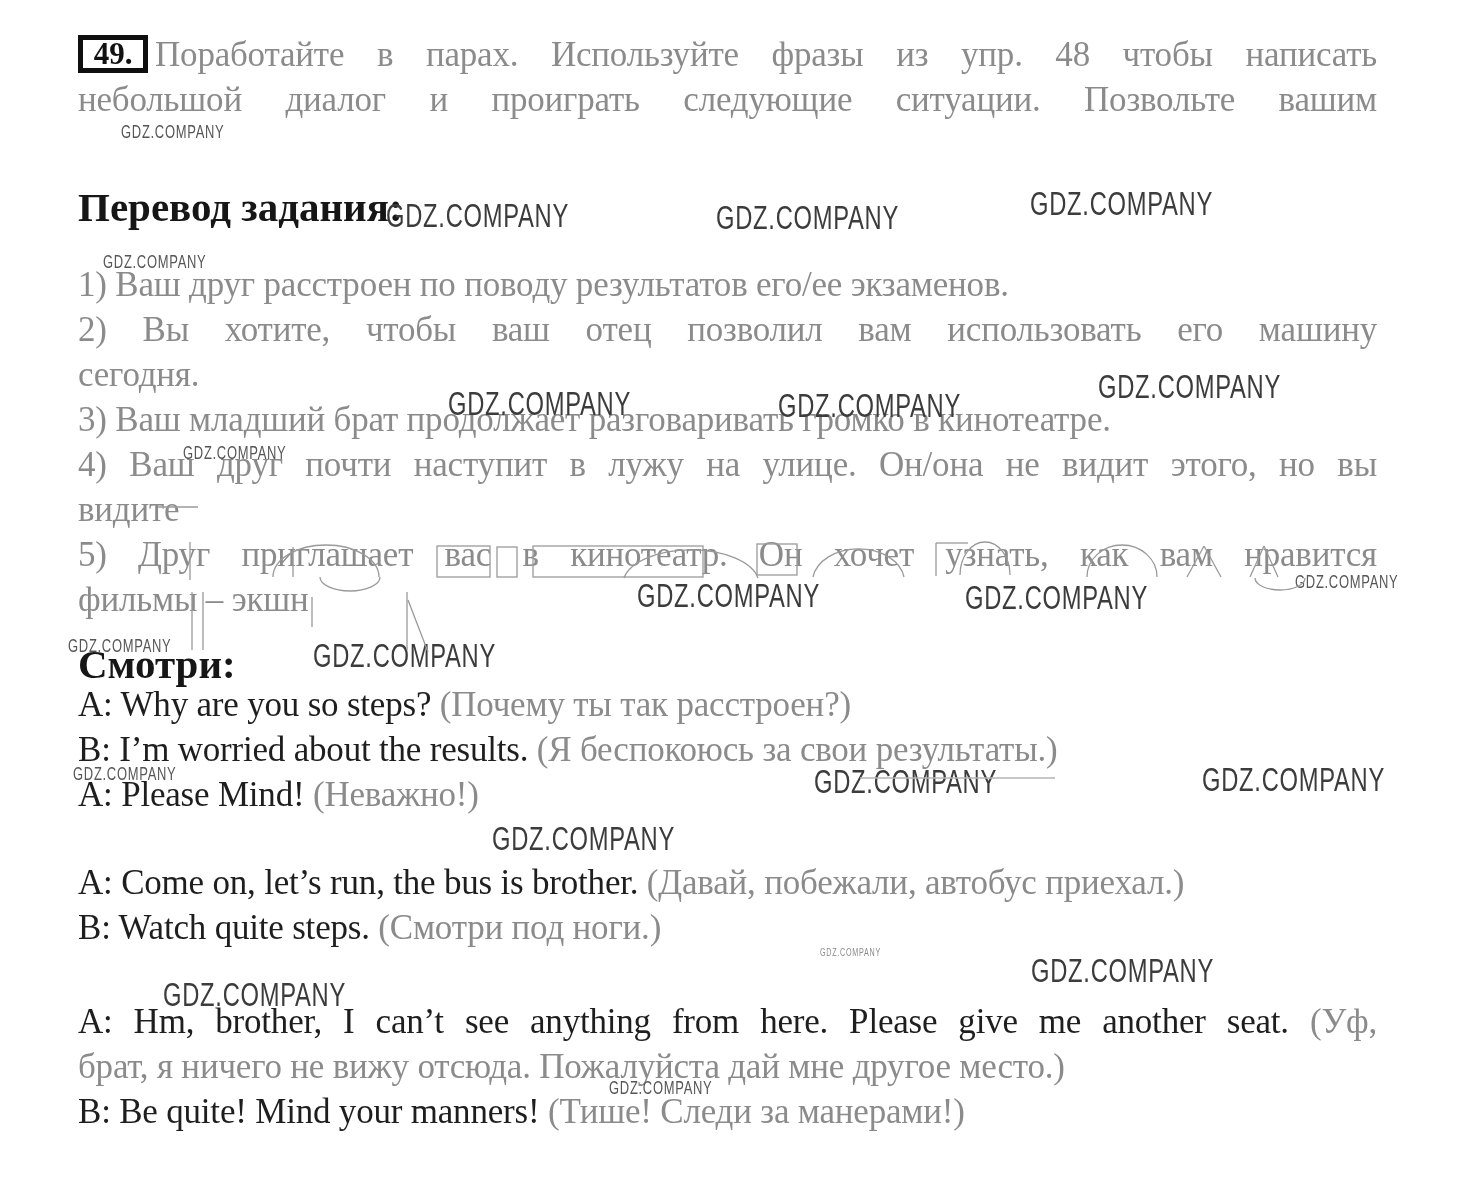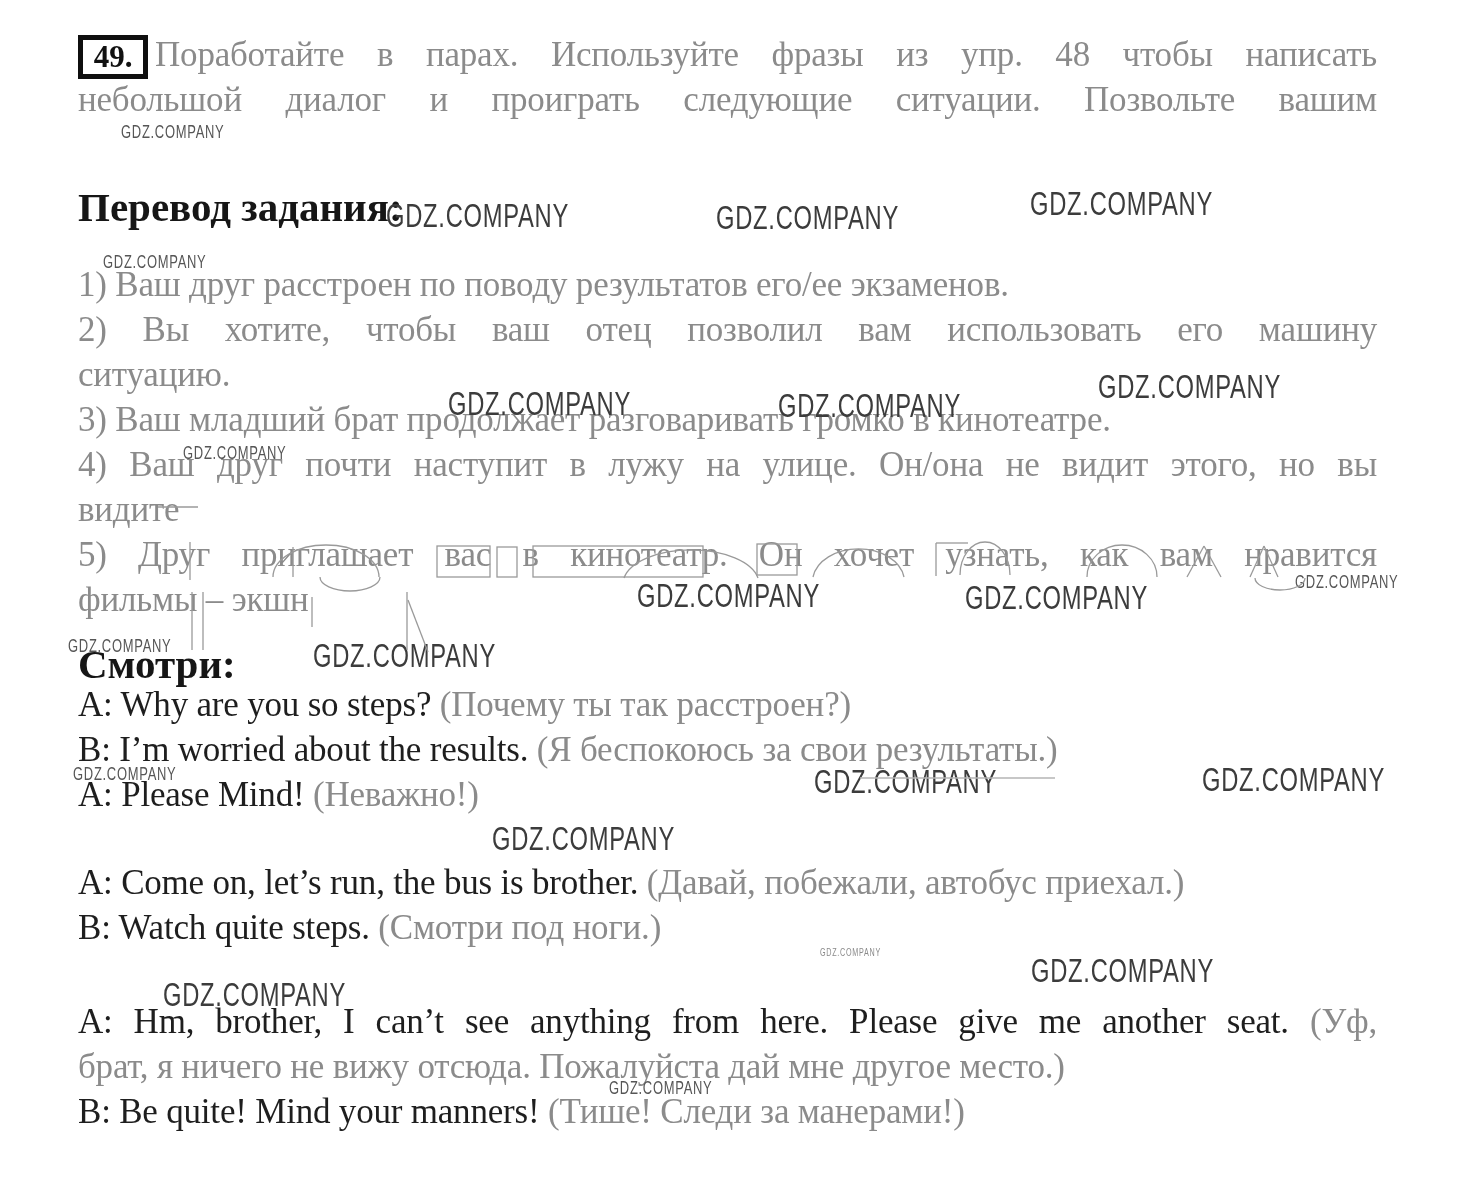--- a/index.html
+++ b/index.html
@@ -11,21 +11,21 @@
     letter-spacing:-0.2px;color:#898989;}
   .line{min-height:45px;}
   .line.full{text-align:justify;text-align-last:justify;}
   .line.last{text-align:left;white-space:nowrap;}
   .line.indent{text-indent:77px;}
   .seg-ru{color:#8b8b8b;}
   .seg-en{color:#1e1e1e;}
   .heading{position:absolute;left:78px;font-size:41px;line-height:45px;font-weight:bold;
     color:#161616;white-space:nowrap;}
   .task-number-box{
-    position:absolute;left:78px;top:35px;width:70px;height:44px;box-sizing:border-box;
+    position:absolute;left:78px;top:35px;width:70px;height:38px;box-sizing:border-box;
     border:5px solid #0f0f0f;background:#fff;display:flex;align-items:center;justify-content:center;
     font-weight:bold;font-size:31px;color:#111;z-index:3;
   }
   .wm{position:absolute;font-family:"Liberation Sans","DejaVu Sans",sans-serif;
     transform:scaleX(0.72);transform-origin:left top;white-space:nowrap;letter-spacing:1px;z-index:2;}
   .wm-lg{font-size:33px;color:#3c3c3c;}
   .wm-sm{font-size:18px;color:#565656;}
   .wm-xs{font-size:10px;color:#8a8a8a;}
   .distortion{position:absolute;left:0;top:0;z-index:4;pointer-events:none;}
 </style>
@@ -41,21 +41,21 @@
   <div class="textblock" style="top:32px;">
       <div class="line full indent"><span class="seg-ru">Поработайте в парах. Используйте фразы из упр. 48 чтобы написать</span></div>
       <div class="line full"><span class="seg-ru">небольшой диалог и проиграть следующие ситуации. Позвольте вашим</span></div>
     </div>
 
   <div class="heading" style="top:185px;">Перевод задания:</div>
 
   <div class="textblock" style="top:262px;">
       <div class="line last"><span class="seg-ru">1) Ваш друг расстроен по поводу результатов его/ее экзаменов.</span></div>
       <div class="line full"><span class="seg-ru">2) Вы хотите, чтобы ваш отец позволил вам использовать его машину</span></div>
-      <div class="line last"><span class="seg-ru">ситуацию.</span></div>
+      <div class="line last"><span class="seg-ru">сегодня.</span></div>
       <div class="line last"><span class="seg-ru">3) Ваш младший брат продолжает разговаривать громко в кинотеатре.</span></div>
       <div class="line full"><span class="seg-ru">4) Ваш друг почти наступит в лужу на улице. Он/она не видит этого, но вы</span></div>
       <div class="line last"><span class="seg-ru">видите</span></div>
       <div class="line full"><span class="seg-ru">5) Друг приглашает вас в кинотеатр. Он хочет узнать, как вам нравится</span></div>
       <div class="line last"><span class="seg-ru">фильмы – экшн</span></div>
     </div>
 
   <div class="heading" style="top:642px;">Смотри:</div>
 
   <div class="textblock" style="top:682px;">

